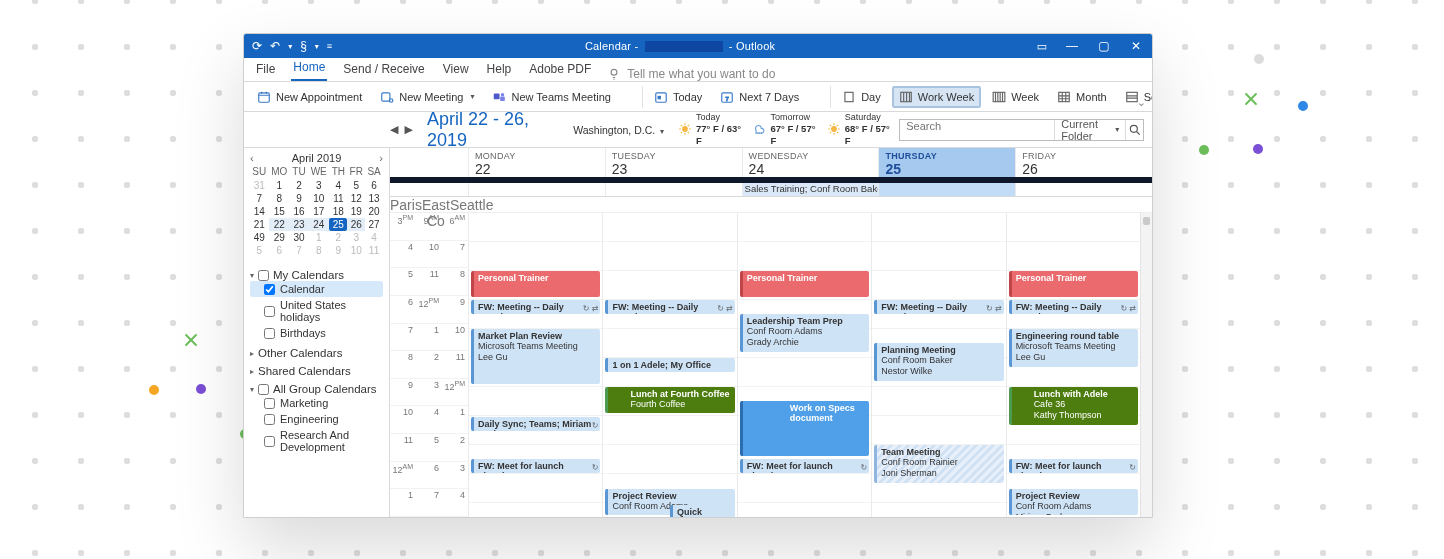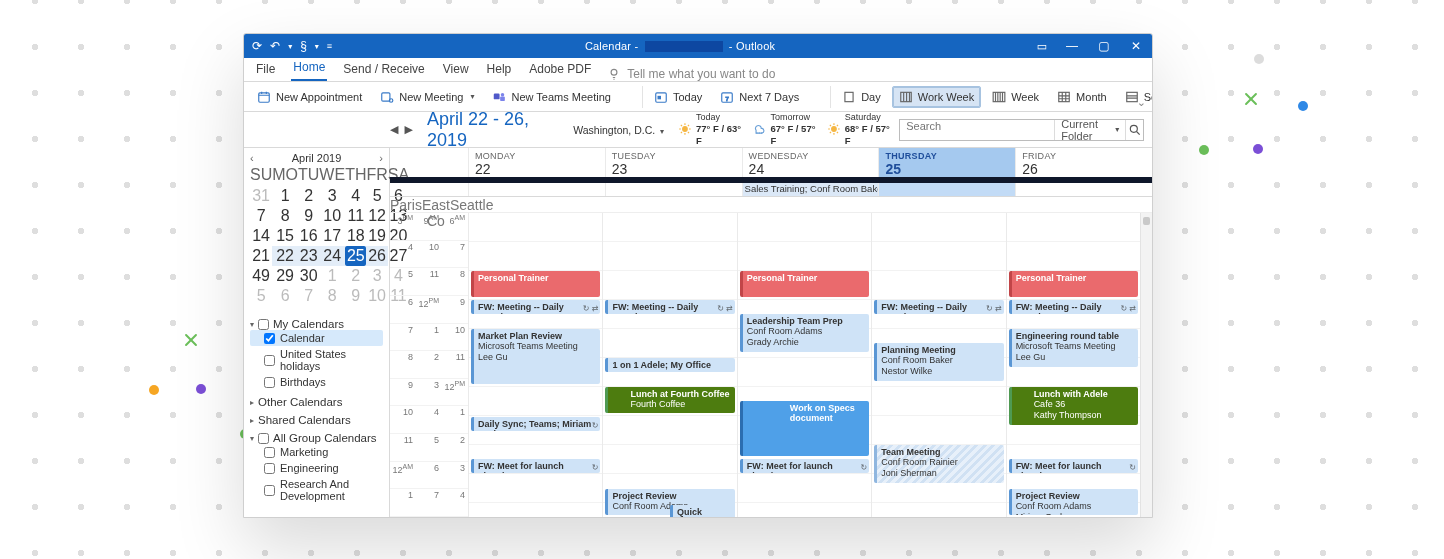--- a/index.html
+++ b/index.html
@@ -80,21 +80,21 @@
   .search .go { width:24px; display:flex; align-items:center; justify-content:center; border-left:1px solid #dcdcdc; height:100%; }
 
   
   .content { position:absolute; left:0; right:0; top:114px; bottom:0; display:flex; }
 
   
   .sidebar { width:146px; border-right:1px solid #d9d9d9; display:flex; flex-direction:column; font-size:11px; color:#333; }
   .mini { padding:4px 6px 2px; }
   .mini-head { display:flex; align-items:center; justify-content:space-between; color:#333; font-size:11px; }
   .mini-head .nav { color:#666; cursor:pointer; }
-  .mini table { width:100%; border-collapse:collapse; font-size:16px; text-align:center; color:#333; }
+  .mini table { width:100%; border-collapse:collapse; font-size:10px; text-align:center; color:#333; }
   .mini th { color:#666; font-weight:400; padding:2px 0; }
   .mini td { padding:1px 0; cursor:pointer; }
   .mini td.other { color:#bbb; }
   .mini td.weekhl { background:#e3edf8; }
   .mini td.today { background:#1565c0; color:#fff; border-radius:2px; }
   .cal-groups { padding:4px 6px; overflow:auto; }
   .cal-groups .grp { margin-top:6px; }
   .cal-groups .ghead { display:flex; align-items:center; gap:4px; cursor:pointer; font-size:11.5px; }
   .cal-groups .ghead .chev { font-size:8px; color:#666; }
   .cal-groups label { display:flex; align-items:center; gap:5px; padding:2px 0 2px 14px; cursor:pointer; font-size:11px; }

